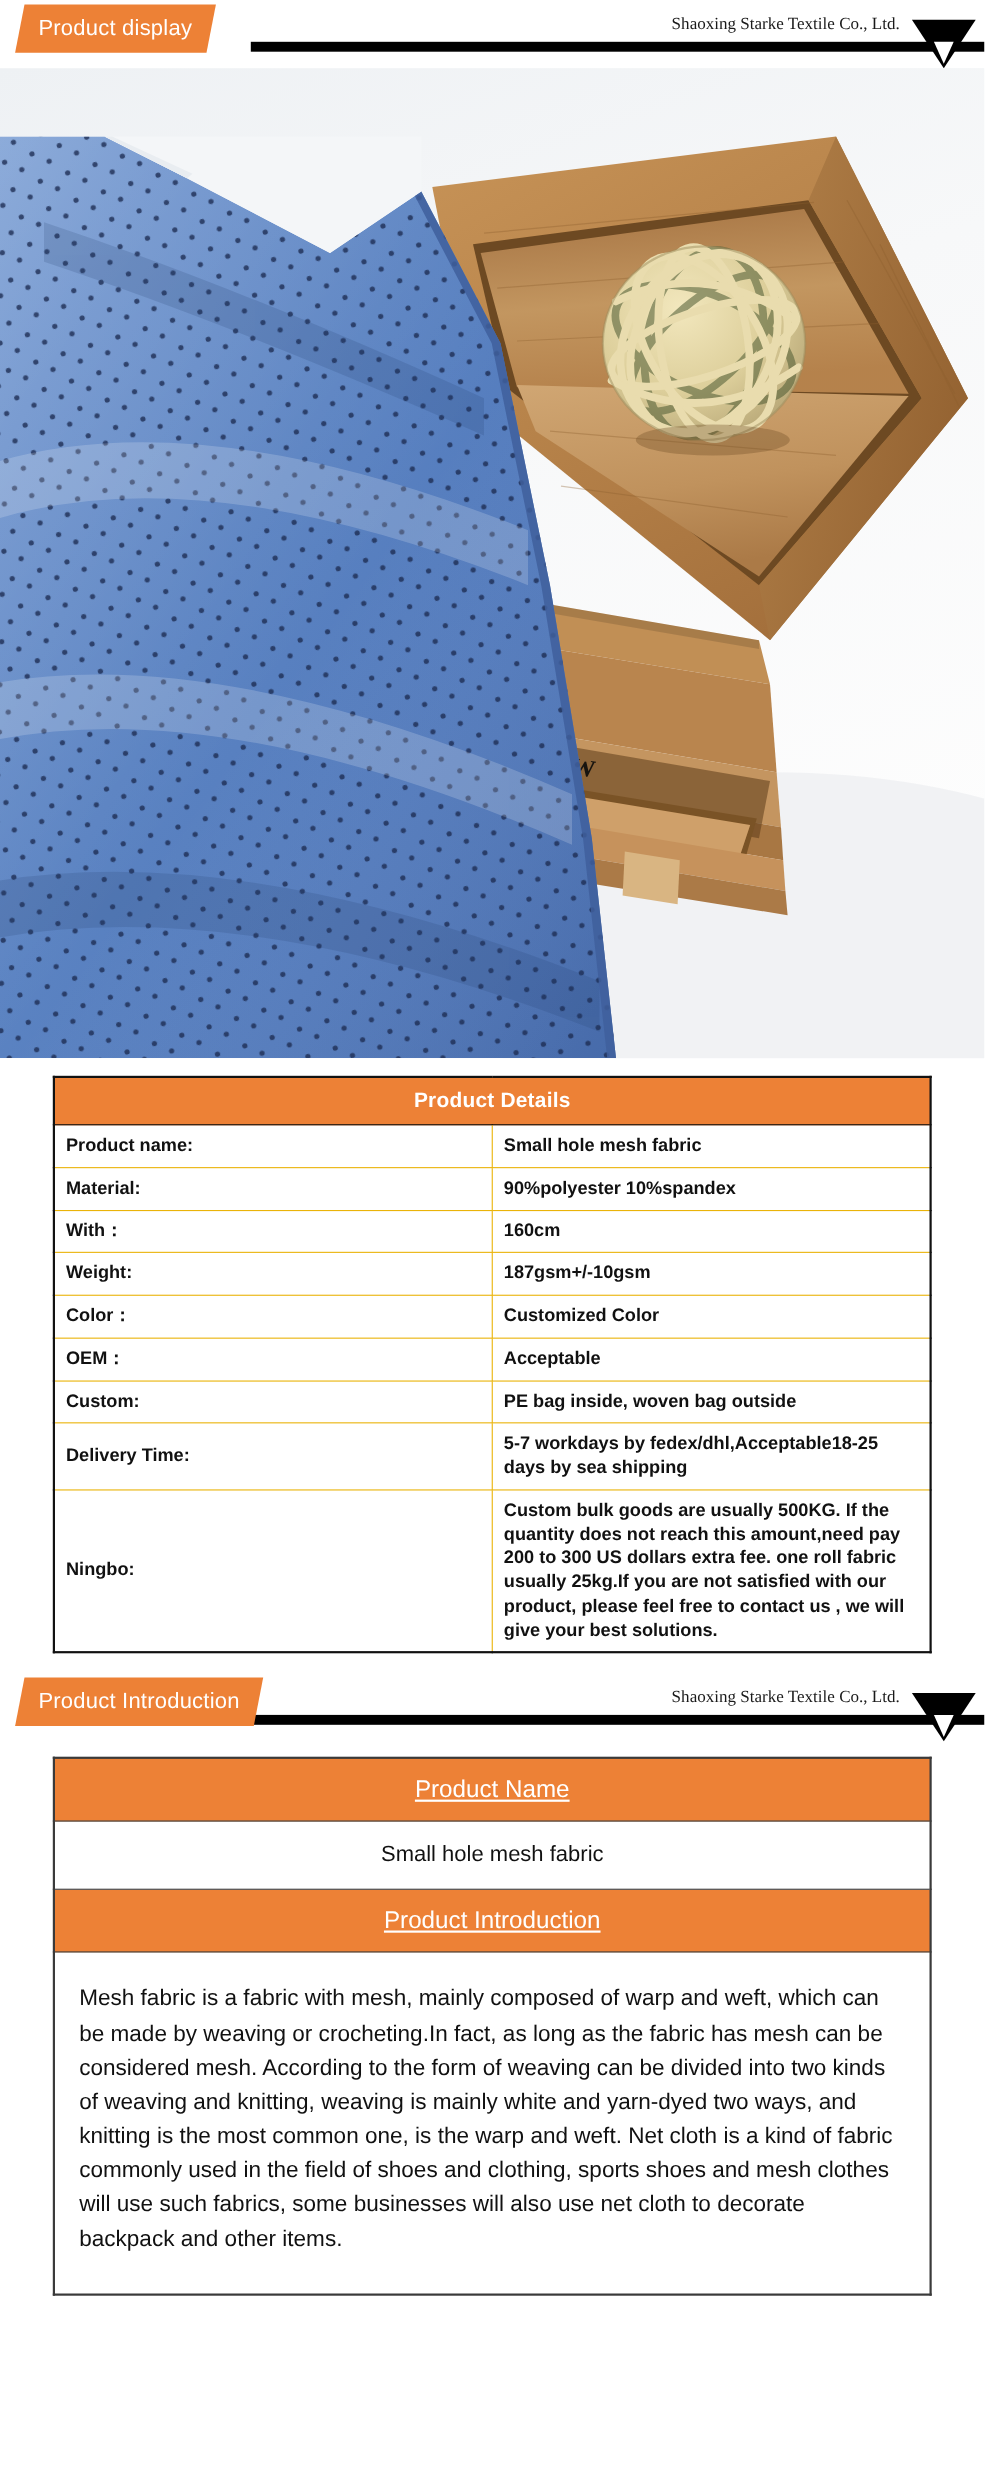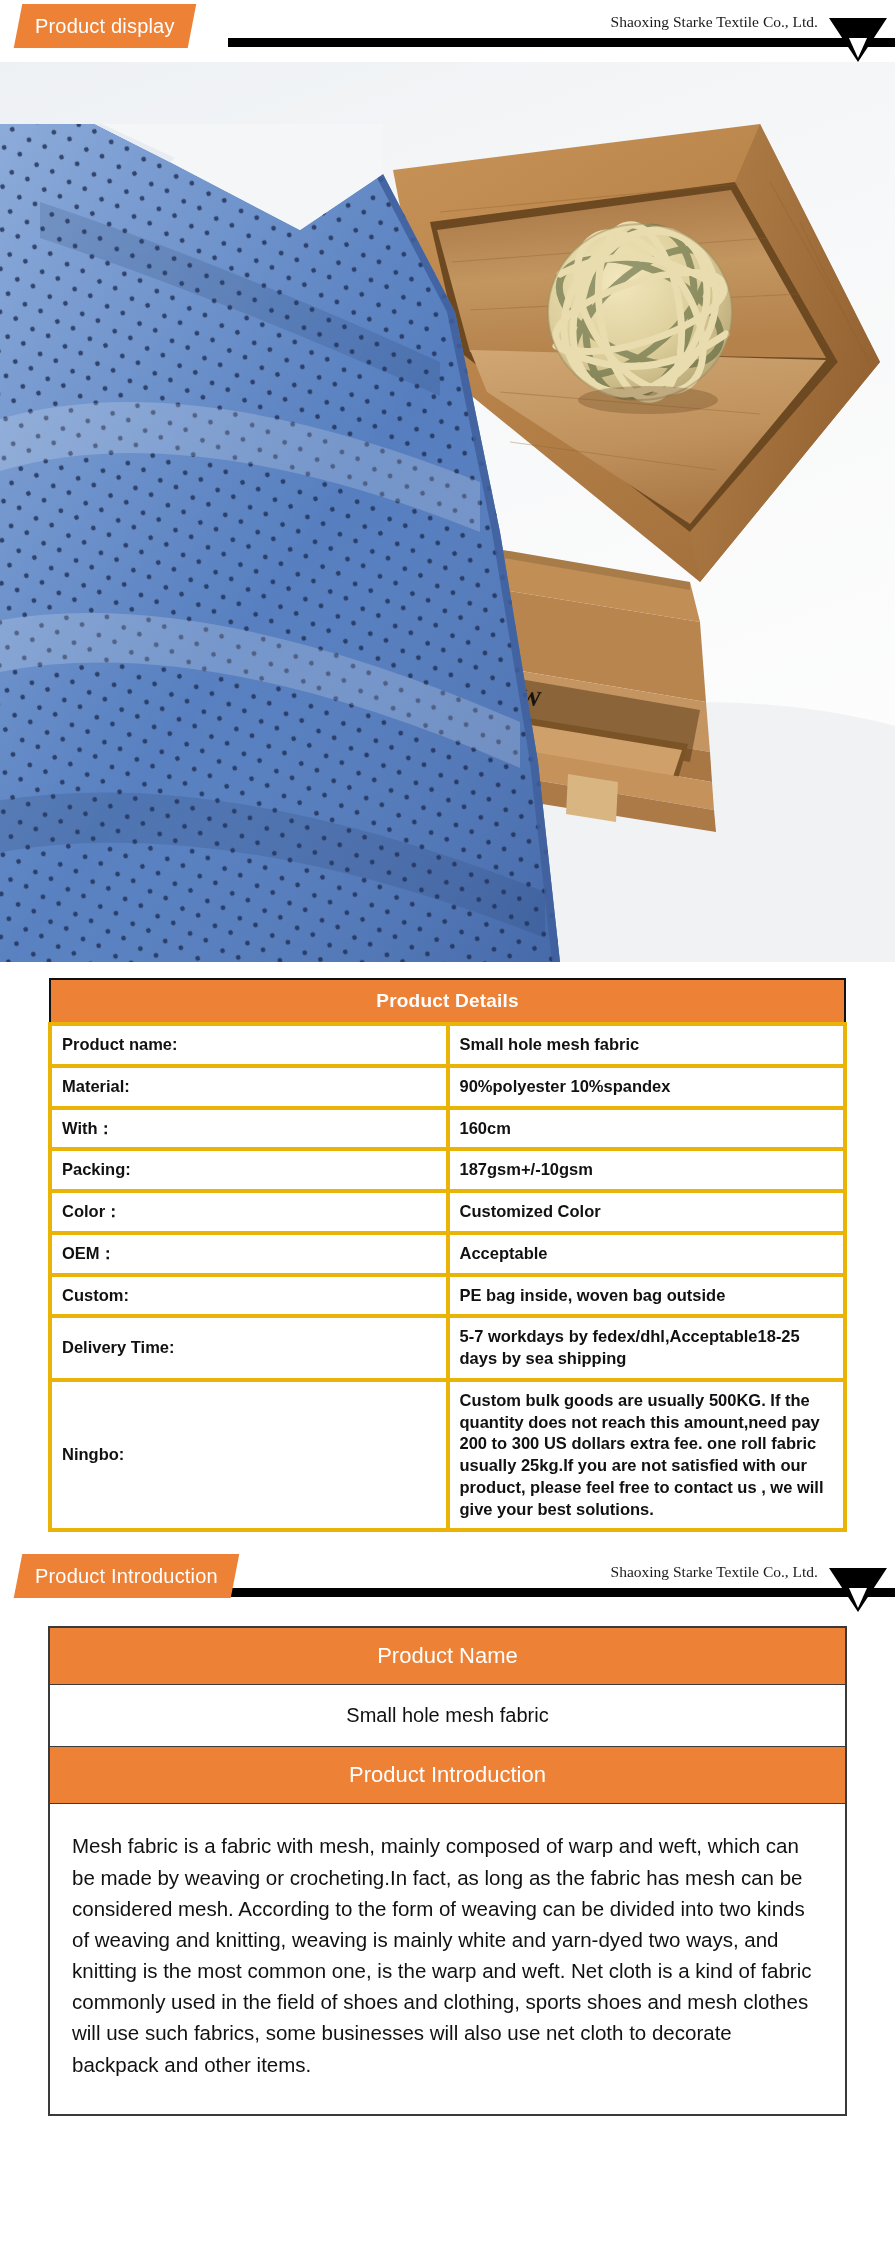--- a/index.html
+++ b/index.html
@@ -57,21 +57,21 @@
   }
   table.details th.title{
     background:#ed8136;color:#fff;
     font-size:19px;text-align:center;
     padding:10px 4px;border:1px solid #111;
     font-family:"Liberation Sans Narrow","Liberation Sans",sans-serif;
     letter-spacing:.2px;
     margin-left:28px;
   }
   table.details td{
-    border:4px solid #eab308;
+    border:1px solid #eab308;
     padding:8px 10px;
     font-size:16.5px;
     color:#111;
     font-weight:bold;
     line-height:1.32;
     vertical-align:middle;
     font-family:"Liberation Sans Narrow","Liberation Sans",sans-serif;
   }
   table.details td.key{width:150px;}
   table.details td.val{}
@@ -79,20 +79,21 @@
   
   .intro-block{padding:14px 48px 30px 48px;}
   .intro-table{
     width:100%;border-collapse:collapse;border:2px solid #3a3a3a;
     table-layout:fixed;
   }
   .intro-table .hdr{
     background:#ed8136;color:#fff;text-align:center;
     font-size:22px;padding:15px 6px;border:1px solid #3a3a3a;
     font-family:"Liberation Sans Narrow","Liberation Sans",sans-serif;
+    text-decoration:underline;
   }
   .intro-table .name-cell{
     text-align:center;font-size:20px;color:#111;
     padding:19px 6px;border:1px solid #3a3a3a;background:#fff;
     font-family:"Liberation Sans Narrow","Liberation Sans",sans-serif;
   }
   .intro-table .body-cell{
     text-align:left;font-size:20.5px;color:#111;
     padding:26px 22px 34px 22px;border:1px solid #3a3a3a;background:#fff;
     line-height:1.52;
@@ -295,21 +296,21 @@
         </tr>
         <tr>
           <td class="key">Material:</td>
           <td class="val">90%polyester 10%spandex</td>
         </tr>
         <tr>
           <td class="key">With：</td>
           <td class="val">160cm</td>
         </tr>
         <tr>
-          <td class="key">Packing:</td>
+          <td class="key">Weight:</td>
           <td class="val">187gsm+/-10gsm</td>
         </tr>
         <tr>
           <td class="key">Color：</td>
           <td class="val">Customized Color</td>
         </tr>
         <tr>
           <td class="key">OEM：</td>
           <td class="val">Acceptable</td>
         </tr>

